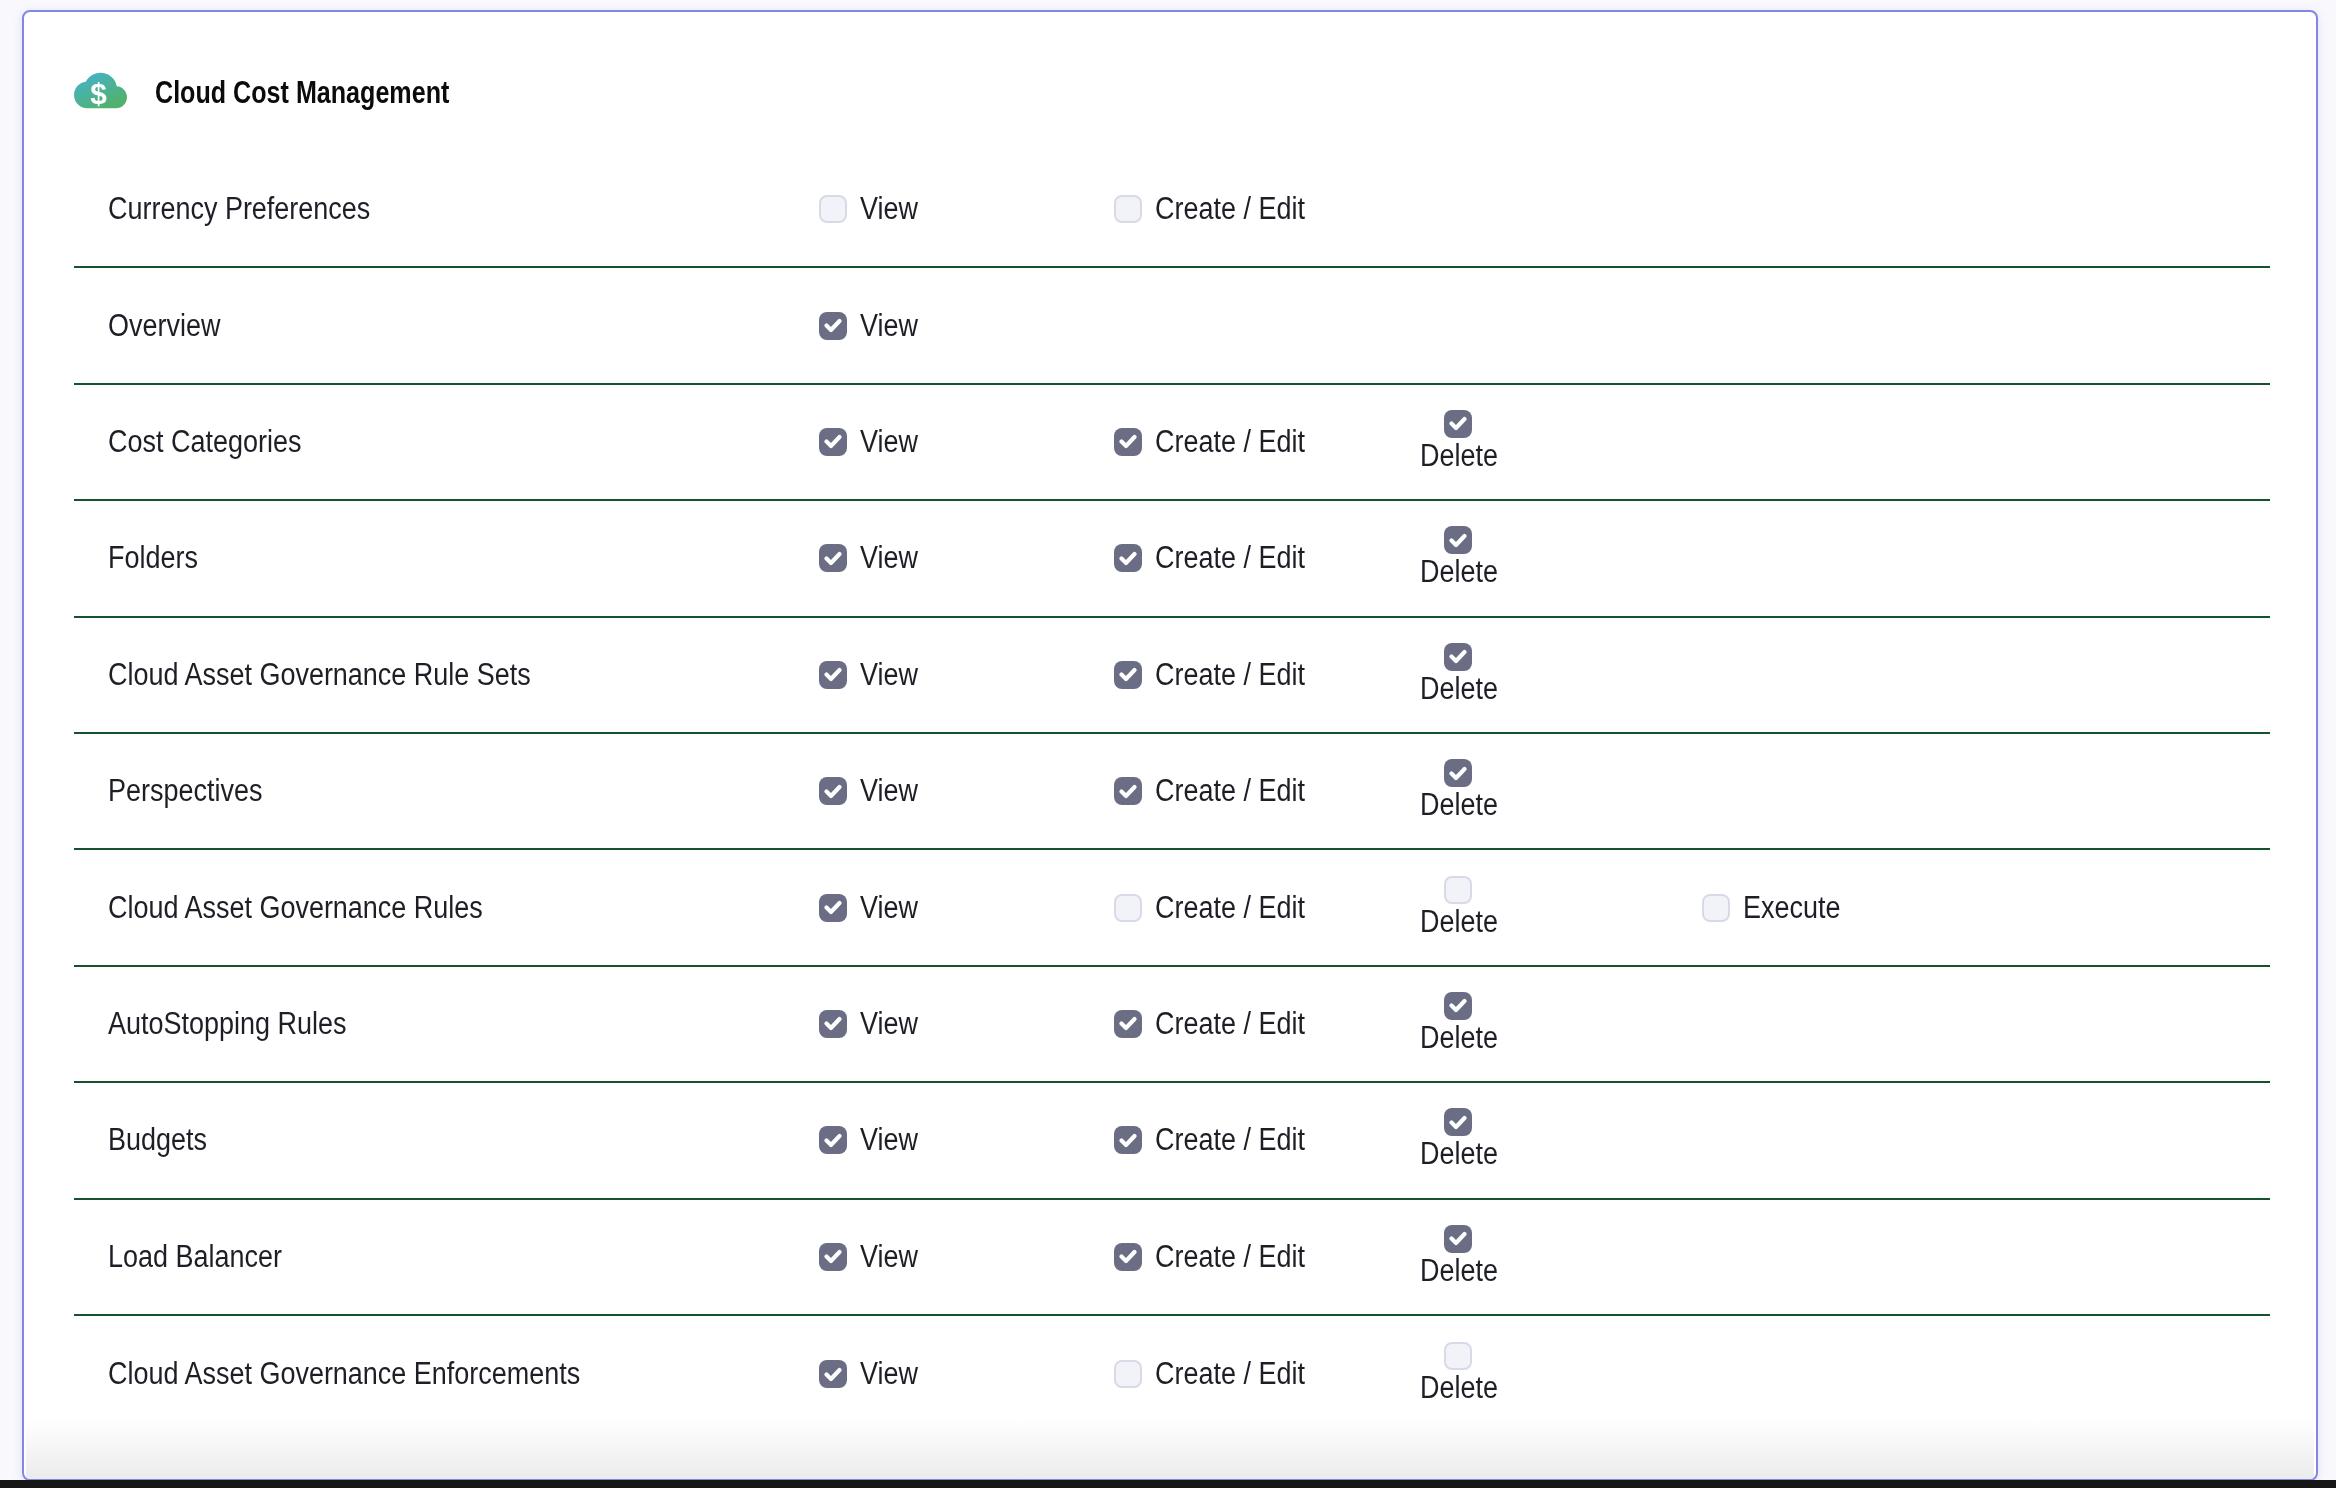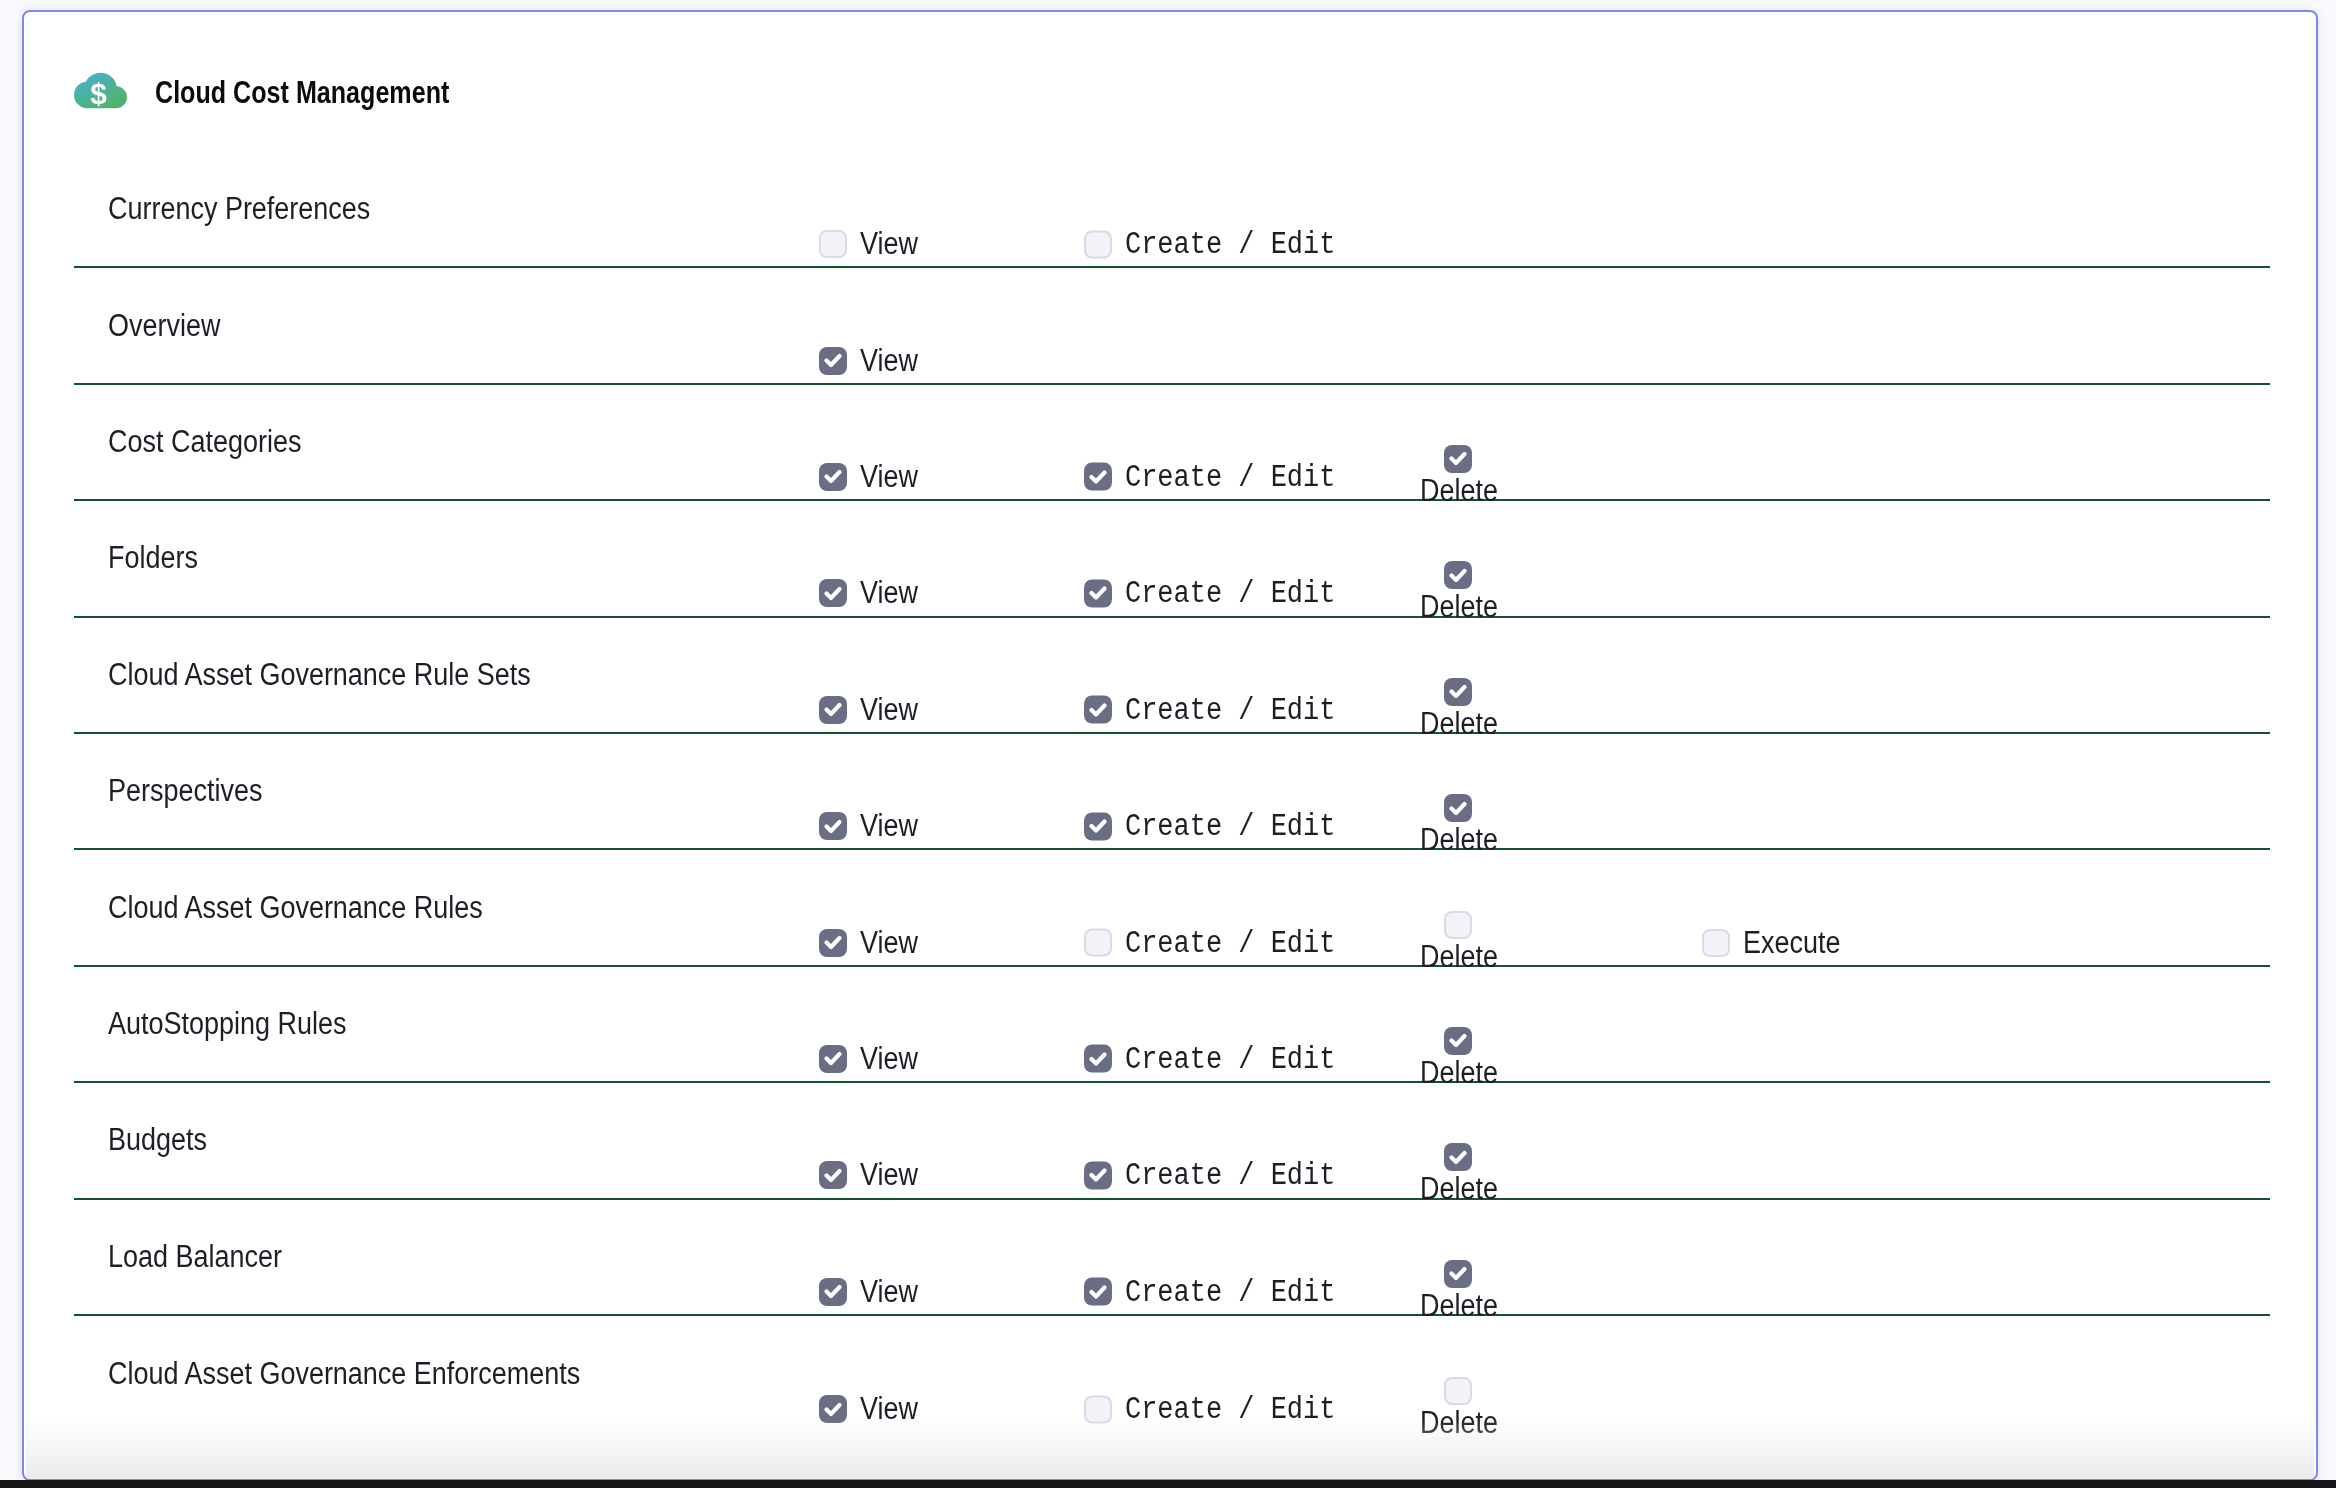--- a/index.html
+++ b/index.html
@@ -12,22 +12,22 @@
   }
   .hdr { position:absolute; left:50px; top:52px; }
   .hdr svg { display:block; }
   .title { position:absolute; left:131px; top:63px; font-size:31px; font-weight:bold; color:#0b0b0e;
            transform:translateZ(0) scaleX(0.81); transform-origin:left center; white-space:nowrap; }
   .rows { position:absolute; left:50px; top:140px; width:2196px; }
   .row { height:116.4px; display:flex; align-items:center; border-bottom:2px solid #14532d; position:relative; }
   .row:last-child { border-bottom:none; }
   .lbl { position:absolute; left:34px; top:50%; font-size:31px; color:#1e1f26; white-space:nowrap;
          transform:translateZ(0) translateY(-50%) scaleX(0.87); transform-origin:left center; }
-  .cb { position:absolute; top:50%; transform:translateY(-50%); display:flex; align-items:center;margin-top:35px; }
-  .c1 { left:745px; } .c2 { left:1010px;font-family:Liberation Mono, monospace; } .c3 { left:1333px;flex-direction:column; } .c4 { left:1628px; }
+  .cb { position:absolute; top:50%; transform:translateY(-50%); display:flex; align-items:center; }
+  .c1 { left:745px; } .c2 { left:1040px; } .c3 { left:1333px;flex-direction:column; } .c4 { left:1628px; }
   .box { width:28px; height:28px; border-radius:8px; flex:0 0 auto; }
   .box.off { background:#f2f2f9; border:2px solid #d9d9e7; }
   .box.on { background:#6b6d85; display:flex; align-items:center; justify-content:center; }
   .cb .t { margin-left:13px; font-size:31px; color:#1e1f26; white-space:nowrap;
            transform:translateZ(0) scaleX(0.87); transform-origin:left center; display:inline-block; }
   .fade { position:absolute; left:2px; right:2px; bottom:0; height:60px;
           background:linear-gradient(to bottom, rgba(233,233,235,0), rgba(233,233,235,0.9)); }
   .strip { position:absolute; left:0; top:1480px; width:2336px; height:8px; background:#161616; }
 </style>
 </head>

